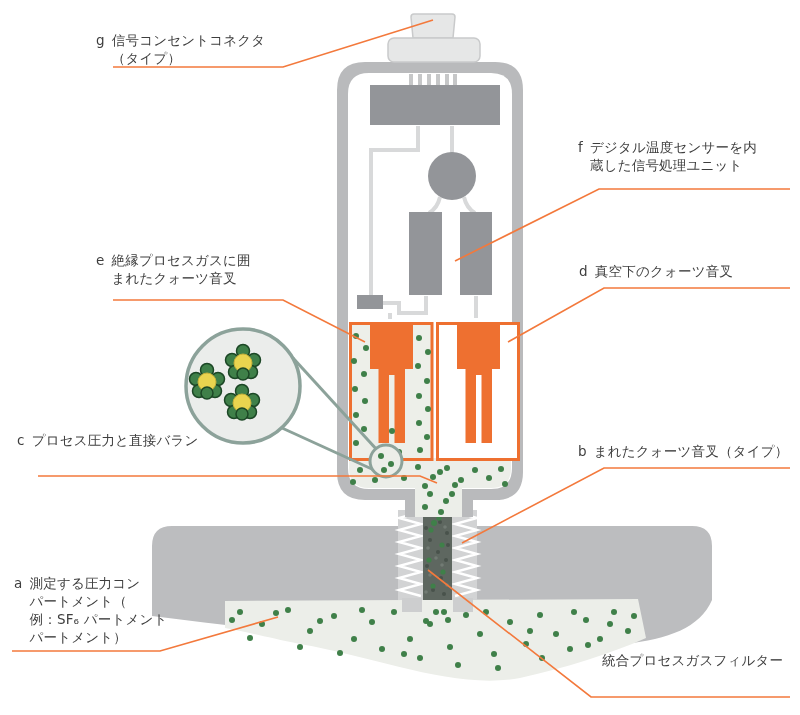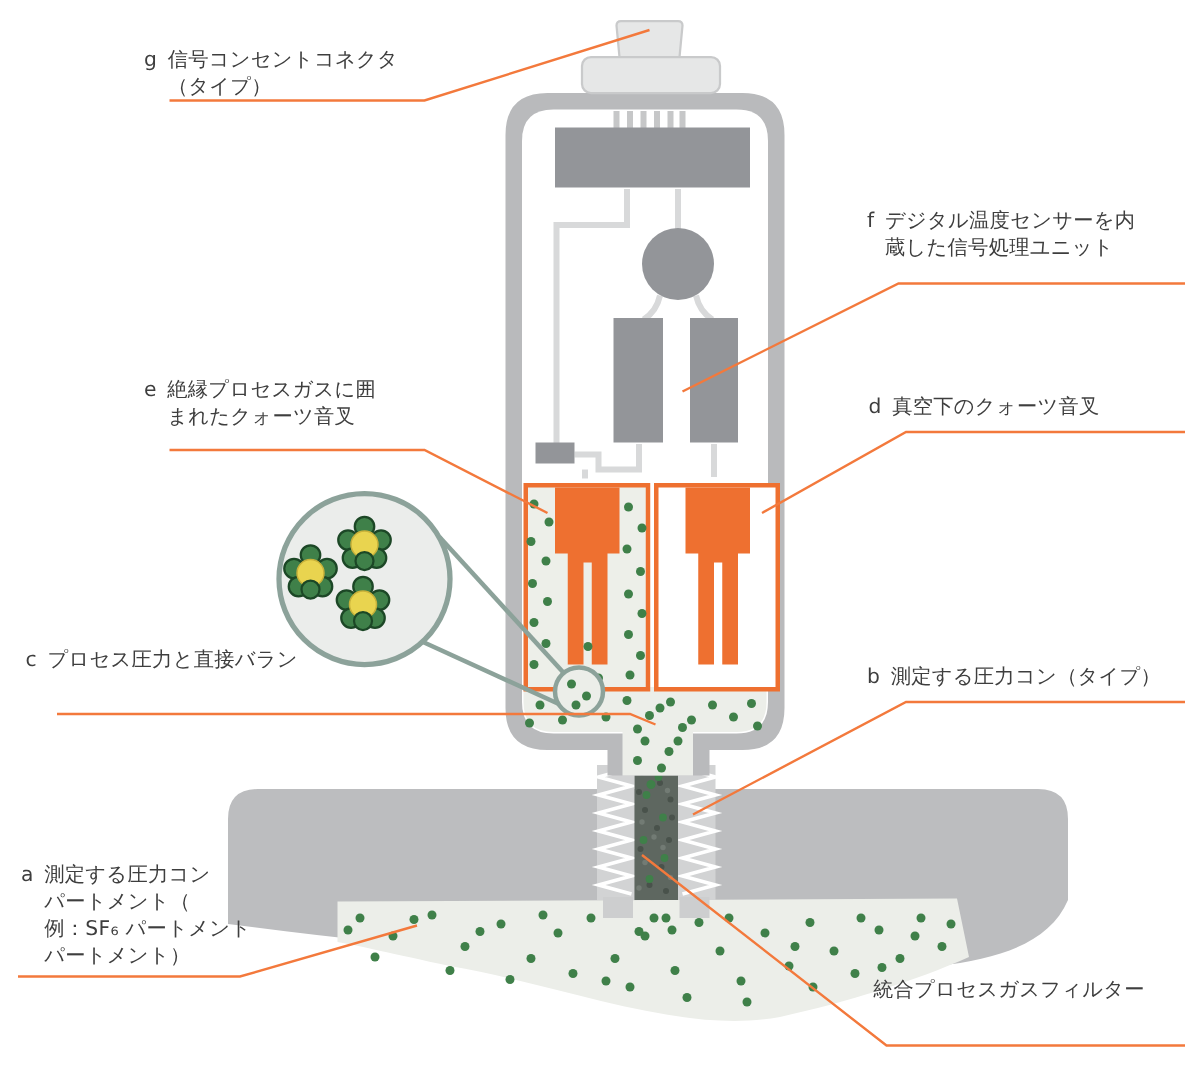--- a/index.html
+++ b/index.html
@@ -291,33 +291,33 @@
 <div class="label" style="left:17px;top:431px">
   <span class="letter">c</span>
   <span class="ltext">
         <span>プロセス圧力と直接バラン</span>
       </span>
 </div>
 
 <div class="label" style="left:578px;top:442px">
   <span class="letter">b</span>
   <span class="ltext">
-        <span>測定する圧力コン（タイプ）</span>
+        <span>まれたクォーツ音叉（タイプ）</span>
       </span>
 </div>
 
 <div class="label" style="left:14px;top:574px">
   <span class="letter">a</span>
   <span class="ltext">
         <span>測定する圧力コン</span>
         <span>パートメント（</span>
         <span>例：SF₆ パートメント</span>
         <span>パートメント）</span>
       </span>
 </div>
 
-<div class="label" style="left:582px;top:651px">
+<div class="label" style="left:602px;top:651px">
   <span class="ltext">
         <span>統合プロセスガスフィルター</span>
       </span>
 </div>
 
 </div>
 
 </body></html>

